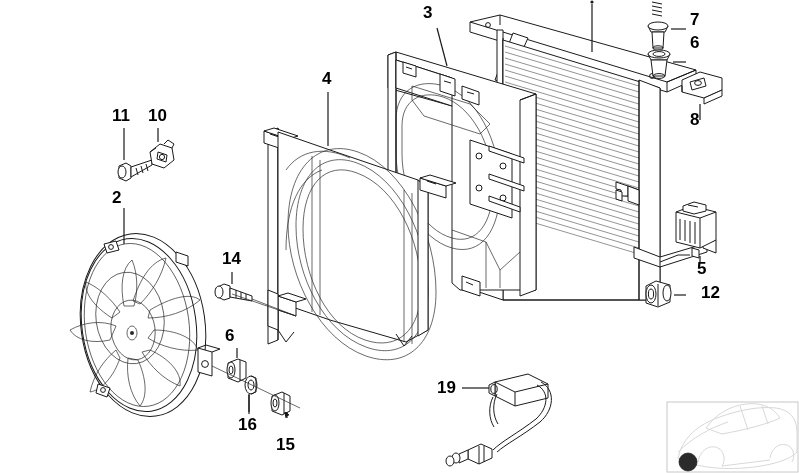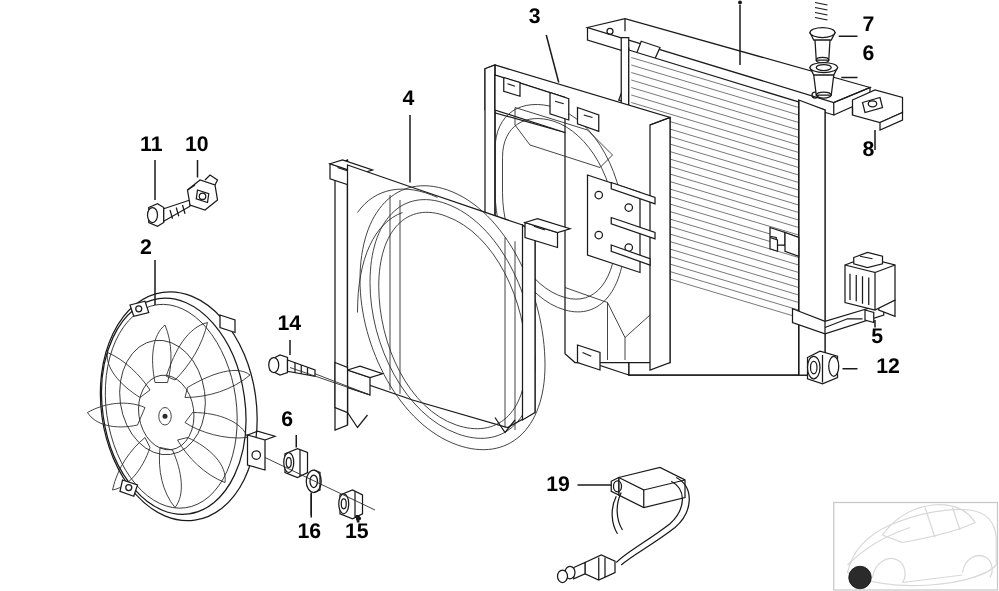--- a/index.html
+++ b/index.html
@@ -729,17 +729,17 @@
   <div class="callout" style="left:322px; top:70px;">4</div>
   <div class="callout" style="left:697px; top:260px;">5</div>
   <div class="callout" style="left:690px; top:34px;">6</div>
   <div class="callout" style="left:690px; top:11px;">7</div>
   <div class="callout" style="left:690px; top:111px;">8</div>
   <div class="callout" style="left:148px; top:107px;">10</div>
   <div class="callout" style="left:112px; top:107px;">11</div>
   <div class="callout" style="left:689px; top:284px;margin-left:12px;">12</div>
   <div class="callout" style="left:437px; top:379px;">19</div>
   <div class="callout" style="left:222px; top:250px;">14</div>
-  <div class="callout" style="left:276px; top:416px;">15</div>
+  <div class="callout" style="left:276px; top:436px;">15</div>
   <div class="callout" style="left:238px; top:416px;text-align:right;">16</div>
   <div class="callout" style="left:225px; top:327px;">6</div>
 
 </div>
 
 </body></html>

